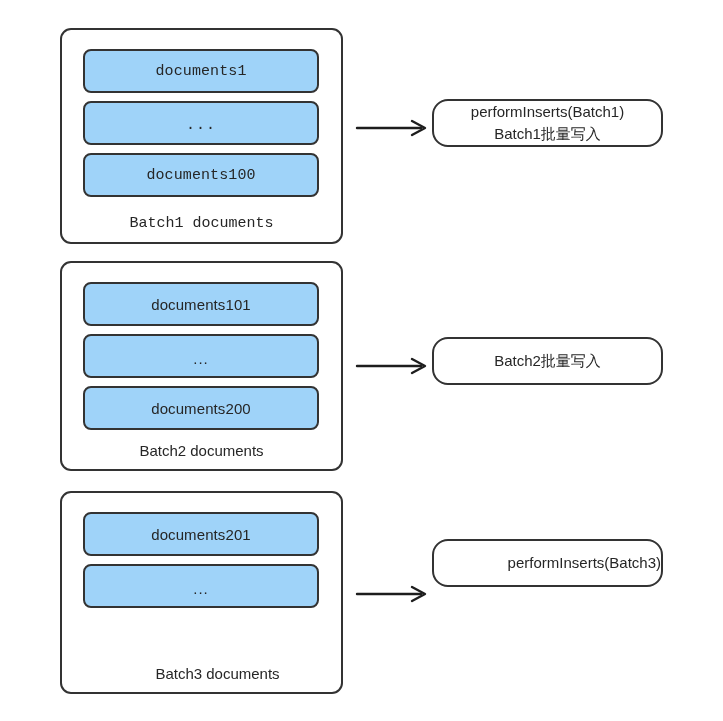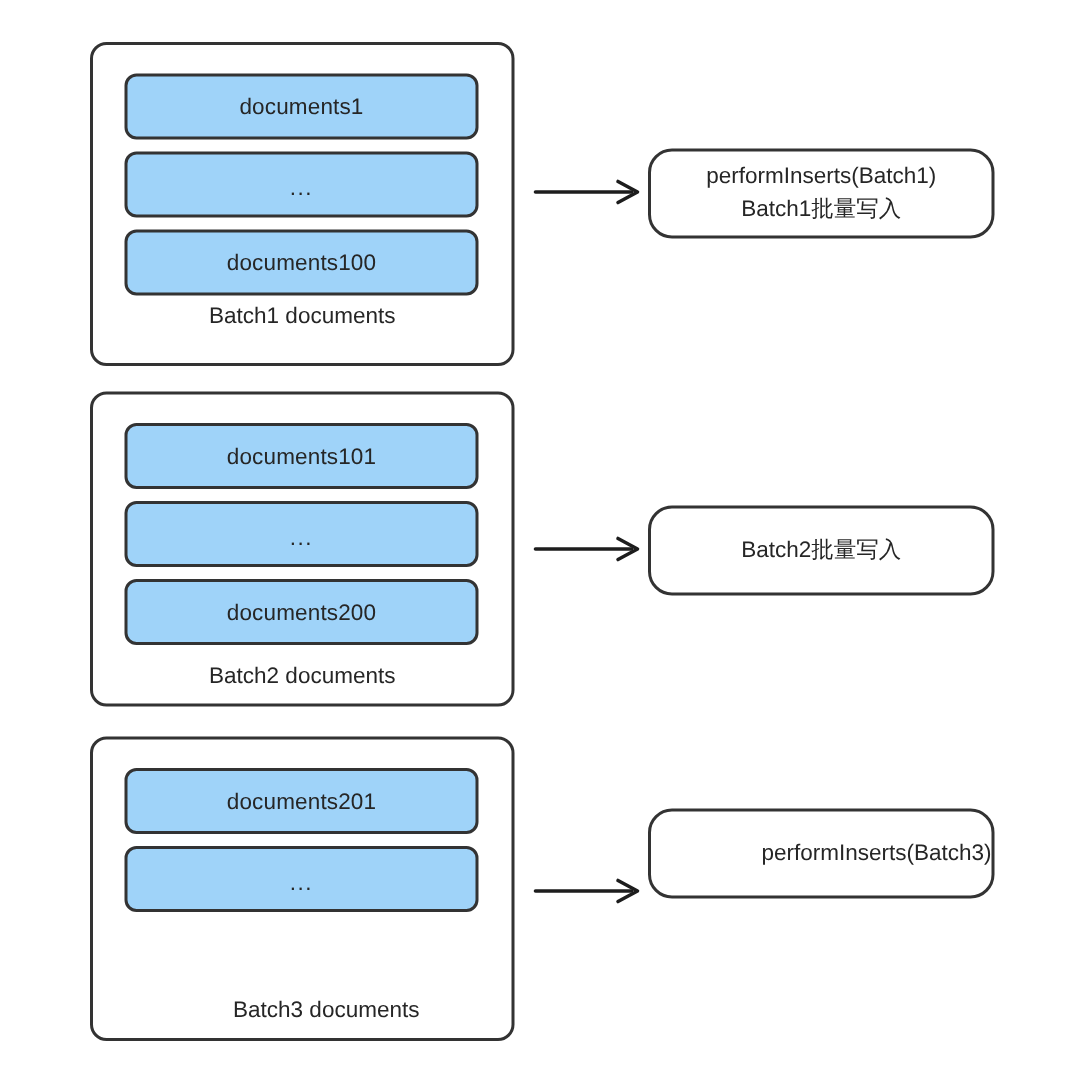--- a/index.html
+++ b/index.html
@@ -79,41 +79,41 @@
     left: 355px;
     width: 78px;
     height: 20px;
   }
 
   
   .action-box {
     position: absolute;
     left: 432px;
     width: 231px;
-    height: 60px;
+    height: 48px;
     box-sizing: border-box;
     background: #ffffff;
     border: 2px solid #333333;
     border-radius: 16px;
     display: flex;
     flex-direction: column;
     align-items: center;
     justify-content: center;
     font-size: 15px;
     line-height: 1.45;
     color: #262626;
   }
   .action-box .line { white-space: nowrap; }
 
   
-  #group-1 { top: 28px;  height: 216px; }
+  #group-1 { top: 28px;  height: 216px; font-family: Liberation Mono, monospace; }
   #group-2 { top: 261px; height: 210px; }
   #group-3 { top: 491px; height: 203px; }
 
-  #caption-1 { bottom: 23px; }
+  #caption-1 { bottom: 10px; }
   #caption-2 { bottom: 10px; }
   #caption-3 { bottom: 10px; margin-left: 16px; }
 
   #arrow-1 { top: 118px; }
   #arrow-2 { top: 356px; }
   #arrow-3 { top: 584px; }
 
   #action-1 { top: 99px; }
   #action-2 { top: 337px; }
   #action-3 { top: 539px; align-items: flex-end; }

